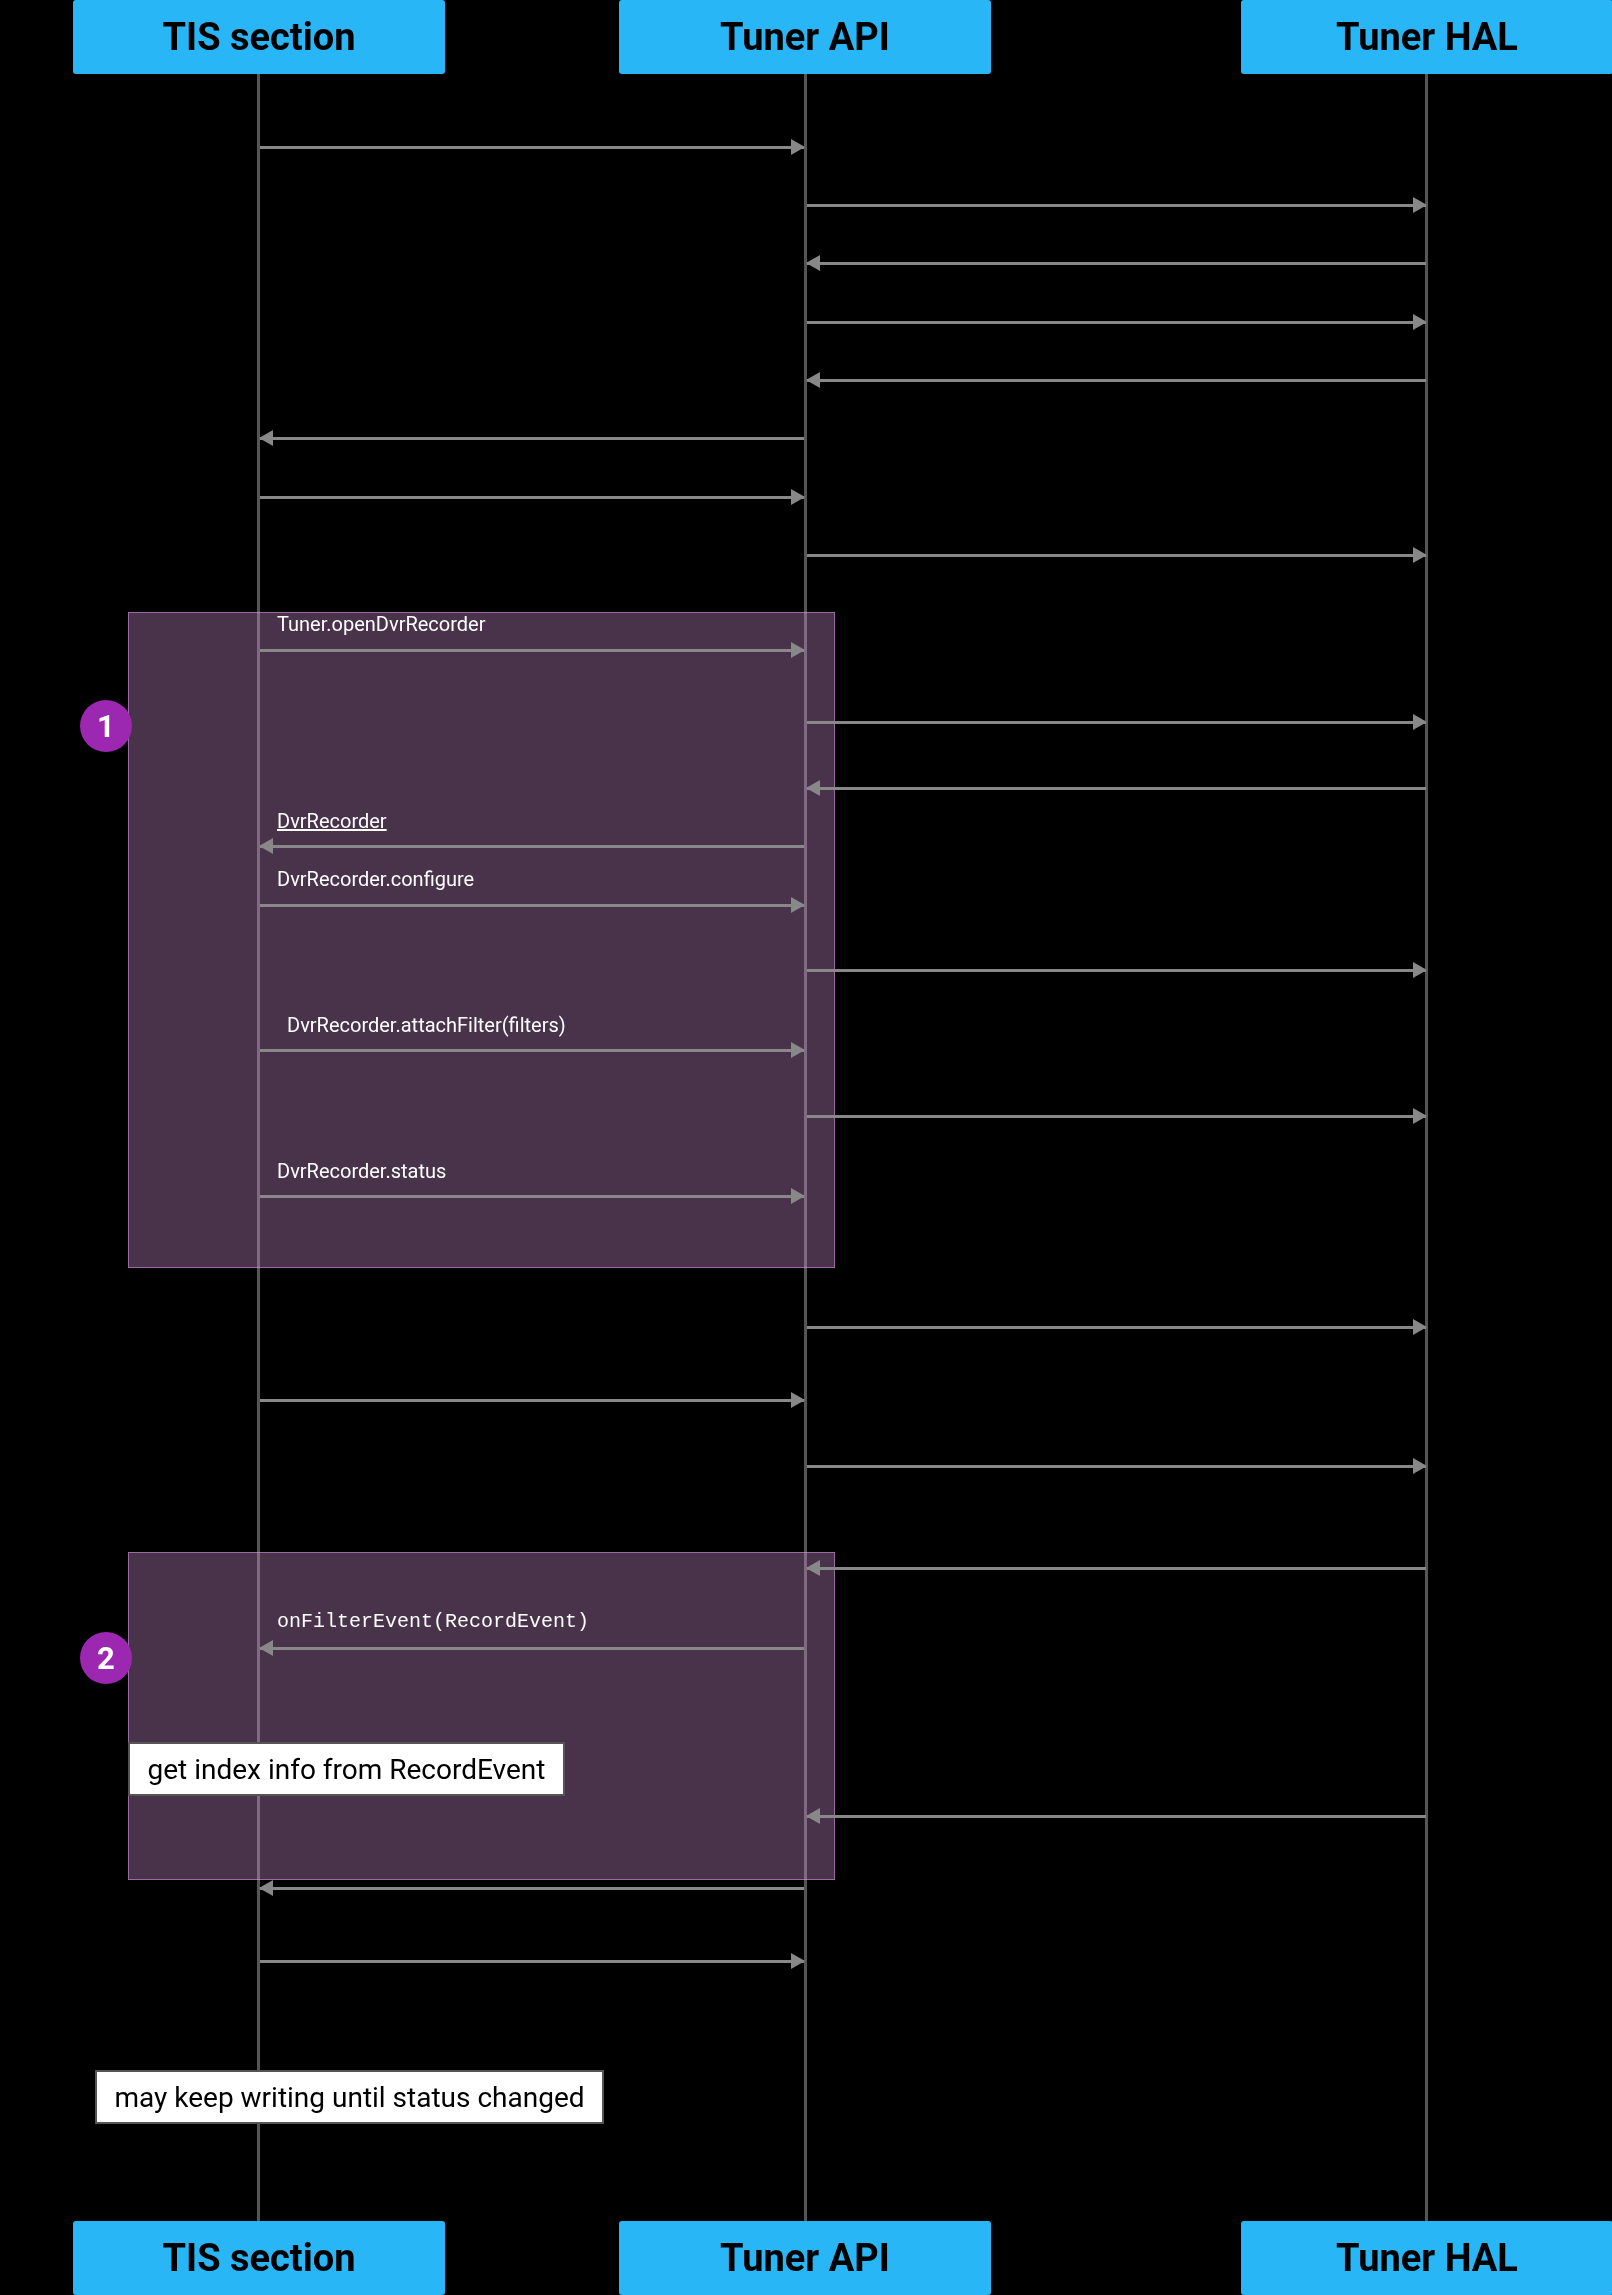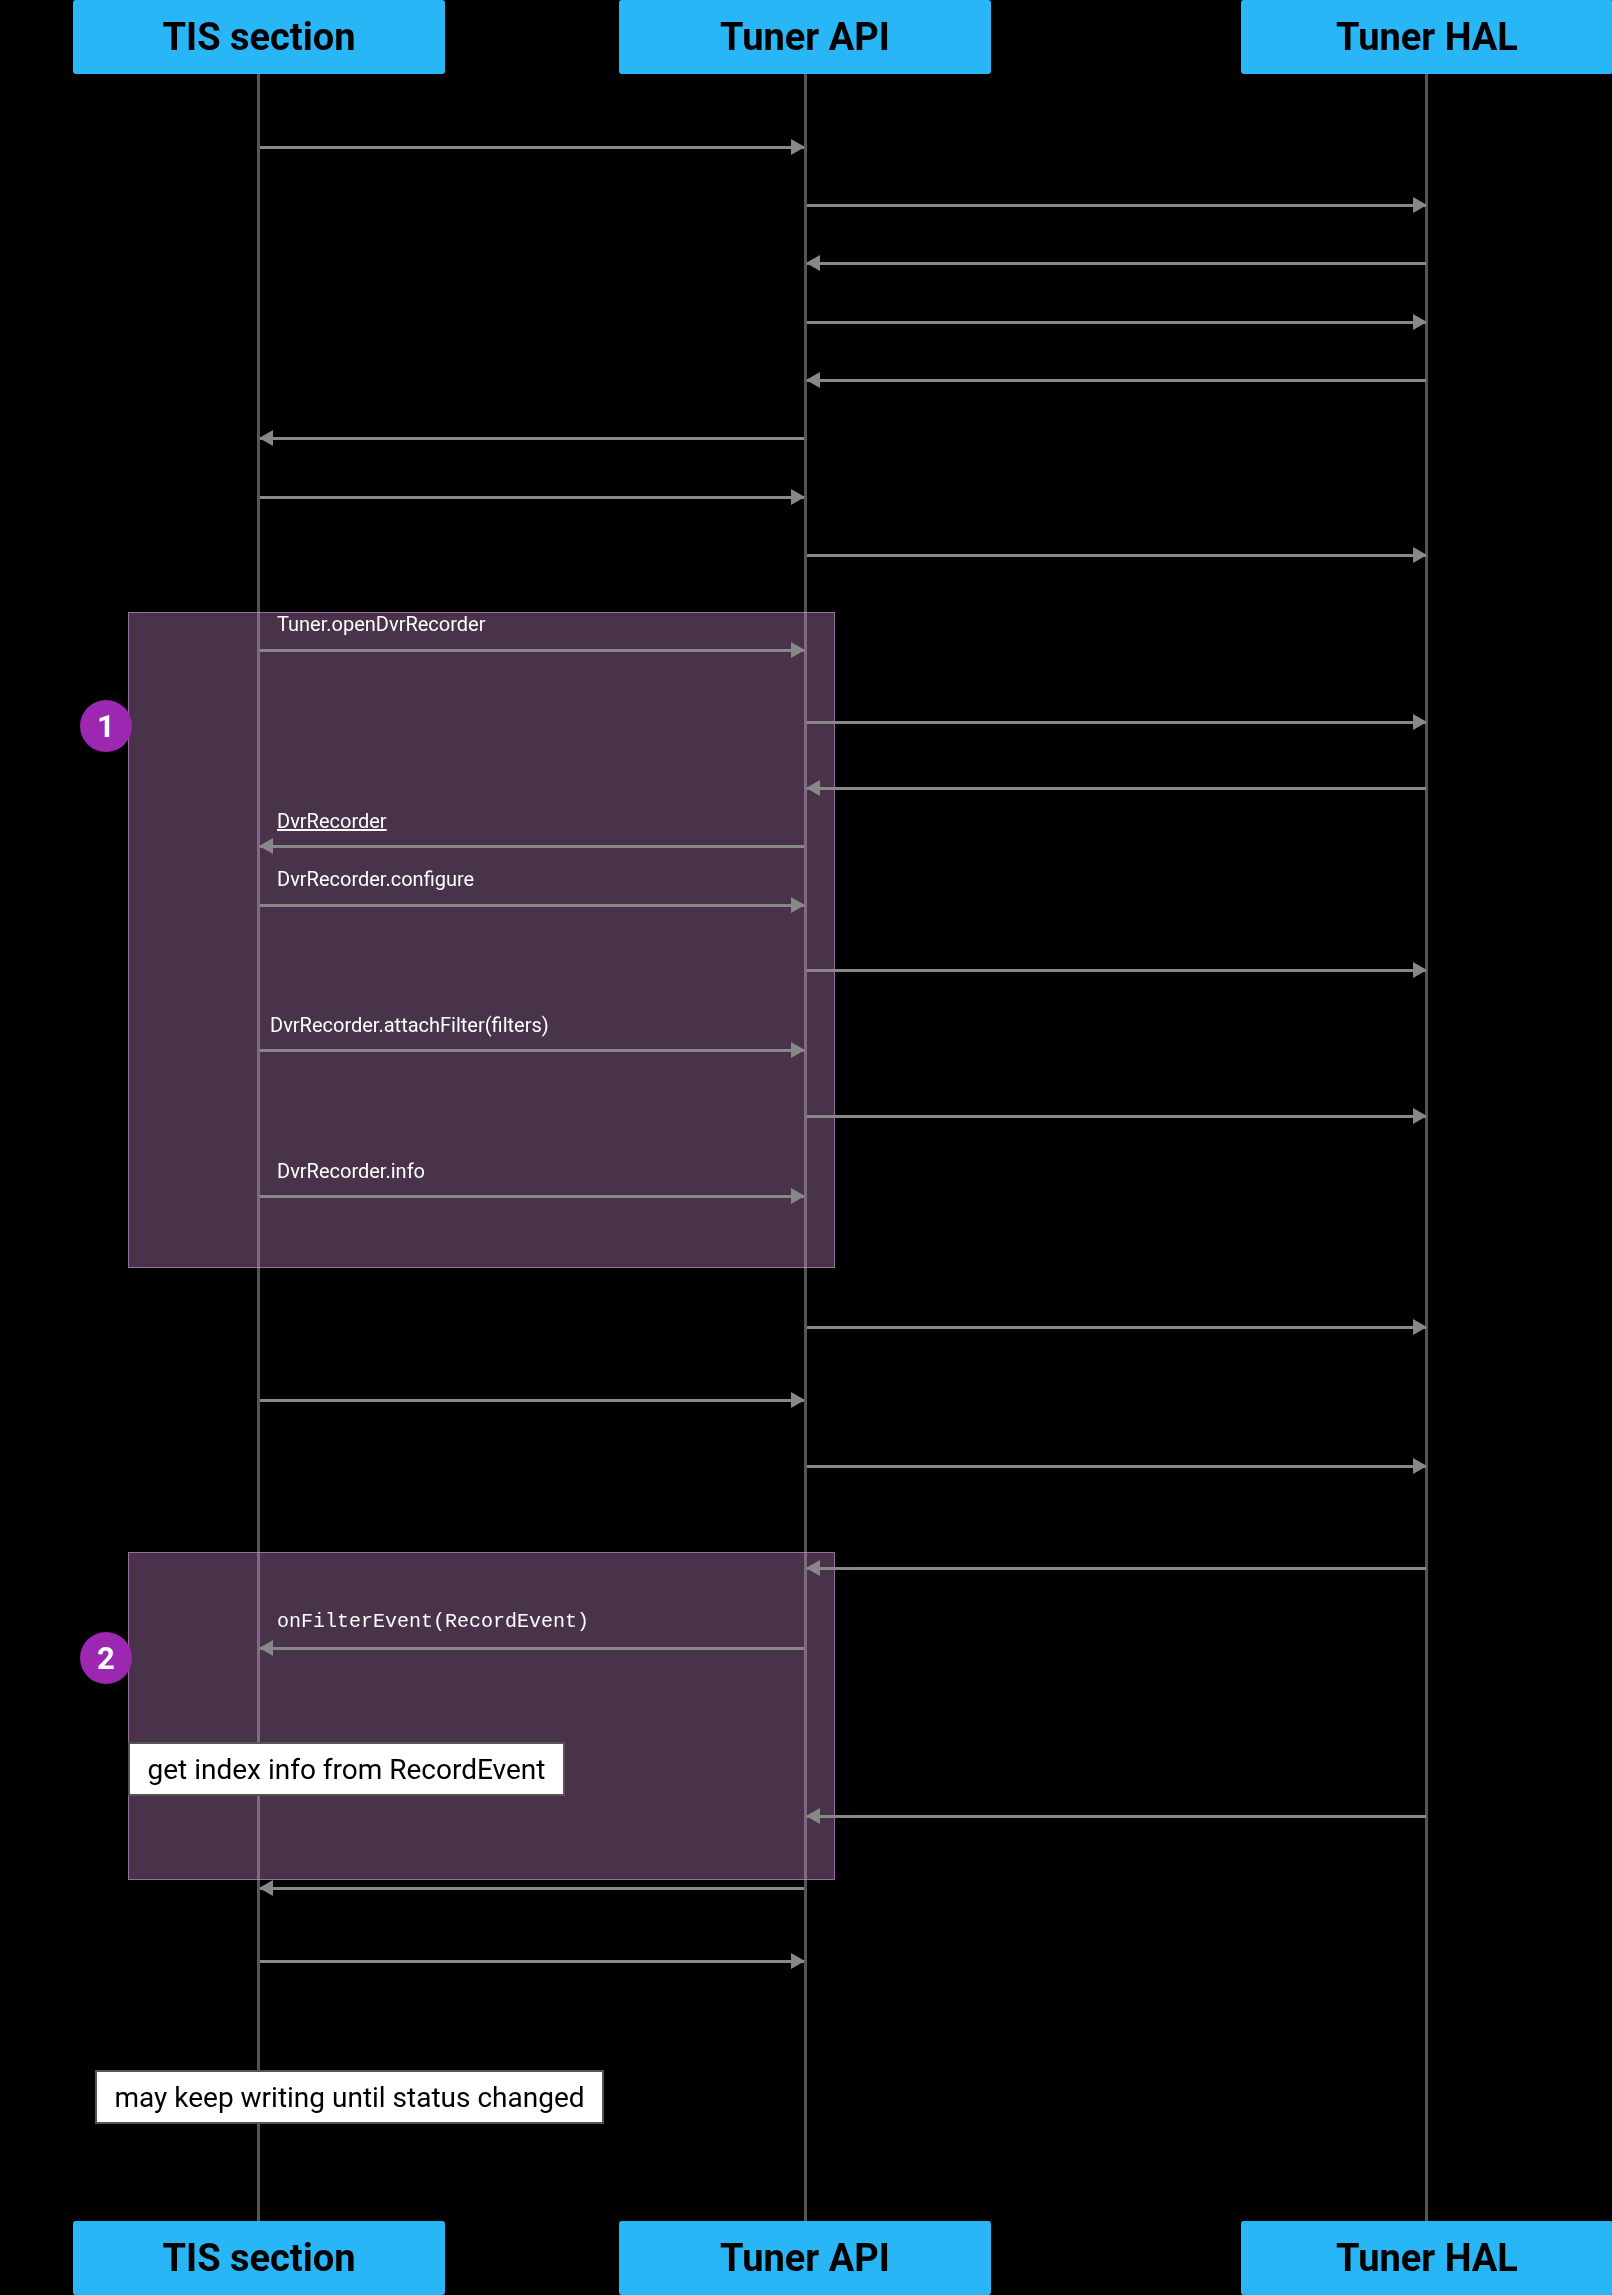--- a/index.html
+++ b/index.html
@@ -192,26 +192,26 @@
 
   <div class="arrow-left" style="left:260px; top:845px; width:544px;"></div>
   <div class="arrow-label" style="left:277px; top:809px;text-decoration:underline;">DvrRecorder</div>
 
   <div class="arrow" style="left:260px; top:904px; width:544px;"></div>
   <div class="arrow-label" style="left:277px; top:867px;">DvrRecorder.configure</div>
 
   <div class="arrow" style="left:807px; top:969px; width:619px;"></div>
 
   <div class="arrow" style="left:260px; top:1049px; width:544px;"></div>
-  <div class="arrow-label" style="left:270px; top:1013px;">DvrRecorder.attachFilter(filters)</div>
+  <div class="arrow-label" style="left:287px; top:1013px;">DvrRecorder.attachFilter(filters)</div>
 
   <div class="arrow" style="left:807px; top:1115px; width:619px;"></div>
 
   <div class="arrow" style="left:260px; top:1195px; width:544px;"></div>
-  <div class="arrow-label" style="left:277px; top:1159px;">DvrRecorder.info</div>
+  <div class="arrow-label" style="left:277px; top:1159px;">DvrRecorder.status</div>
 
   <div class="arrow" style="left:807px; top:1326px; width:619px;"></div>
 
   <div class="arrow" style="left:260px; top:1399px; width:544px;"></div>
 
   <div class="arrow" style="left:807px; top:1465px; width:619px;"></div>
 
   <div class="arrow-left" style="left:807px; top:1567px; width:619px;"></div>
 
   <div class="arrow-left" style="left:260px; top:1647px; width:544px;"></div>

